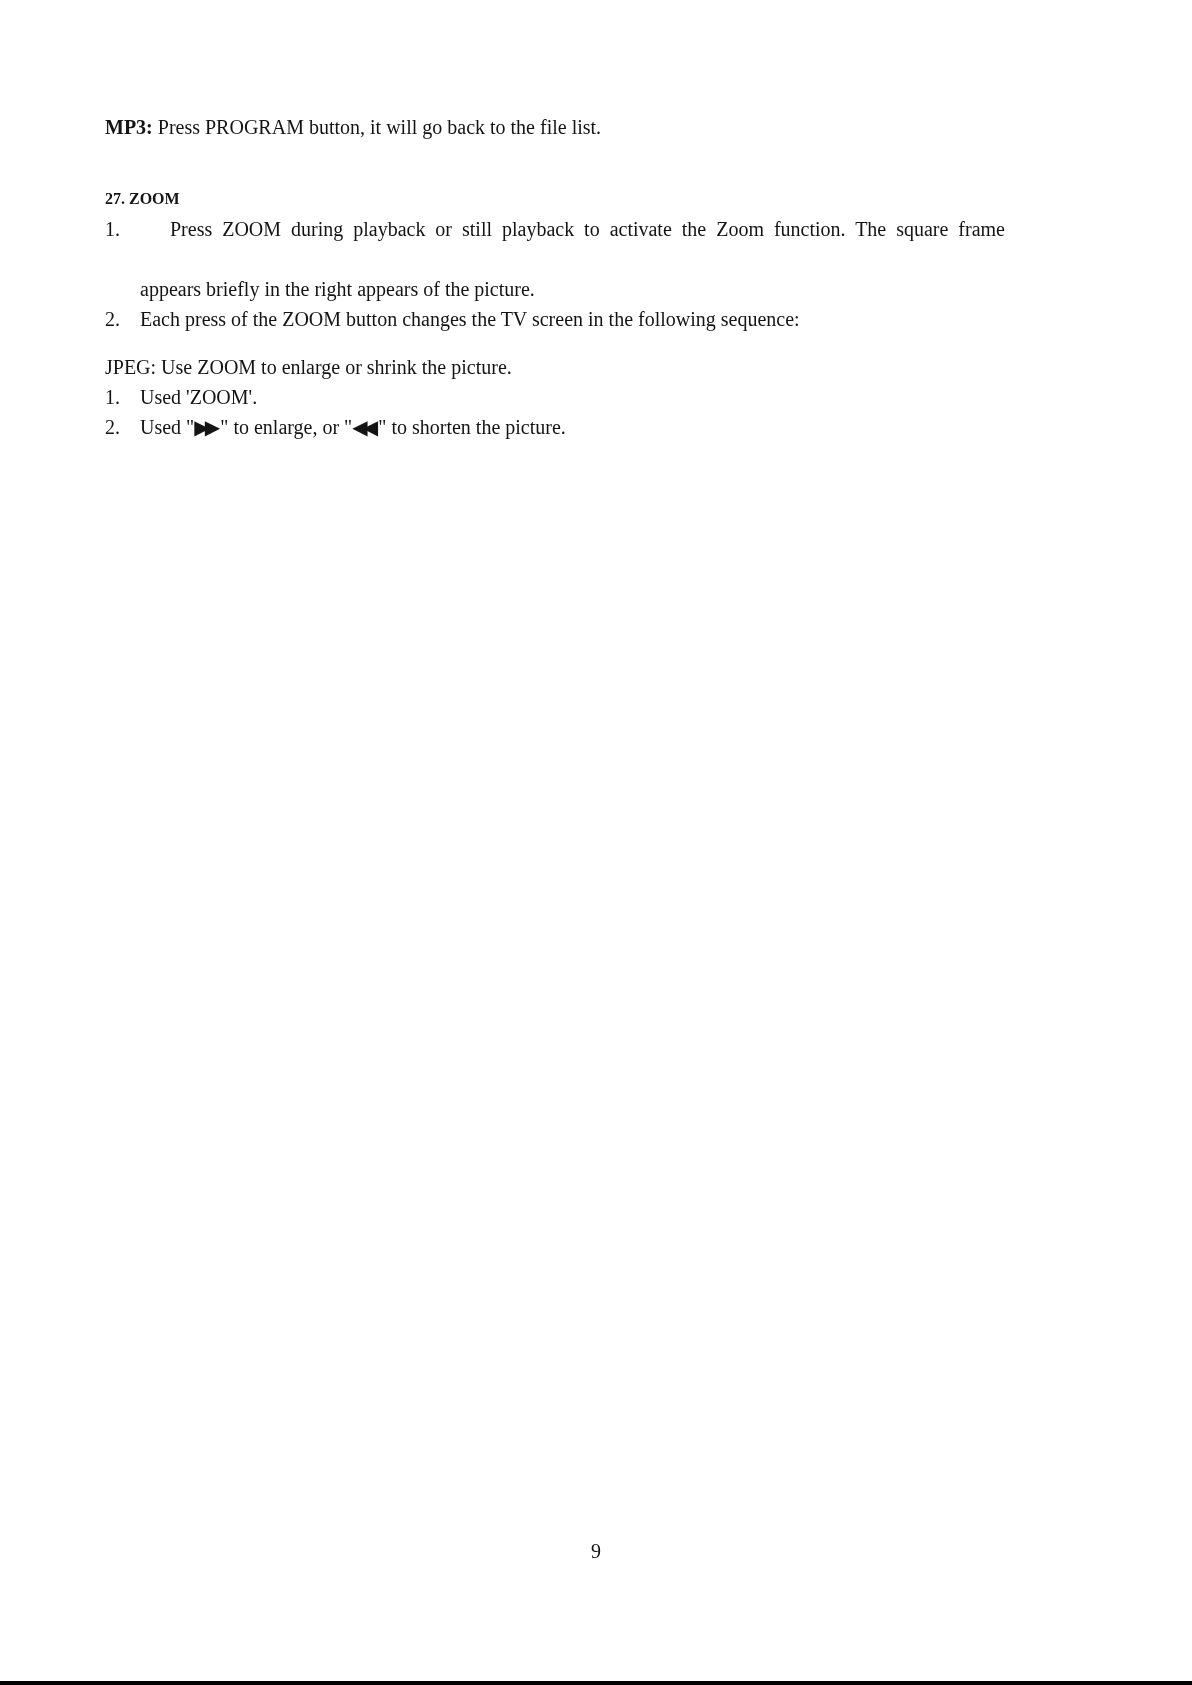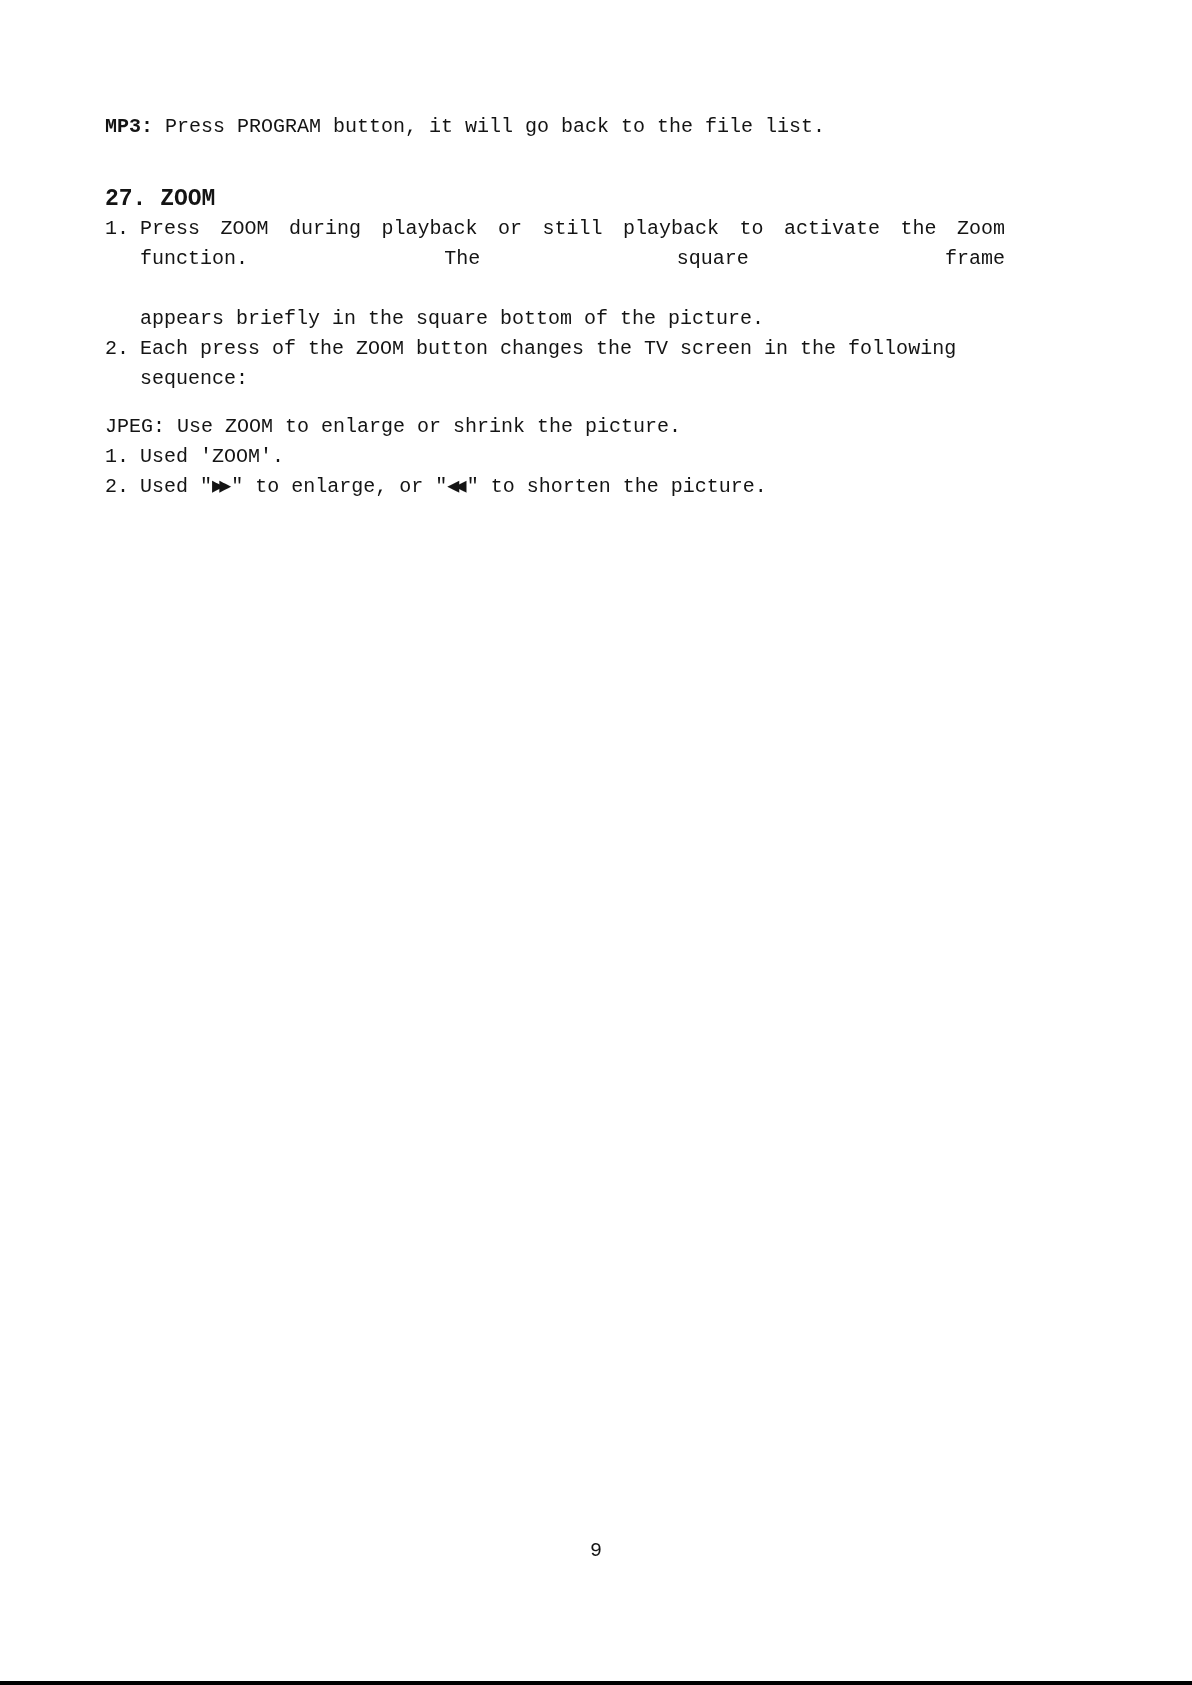--- a/index.html
+++ b/index.html
@@ -6,44 +6,44 @@
     margin: 0;
     padding: 0;
     background: #ffffff;
   }
   .page {
     position: relative;
     width: 1192px;
     height: 1685px;
     background: #ffffff;
     overflow: hidden;
-    font-family: Liberation Mono, monospace;
+    font-family: Liberation Serif, serif;
     font-size: 20px;
     line-height: 30px;
     color: #141414;
   }
   .content {
     position: absolute;
     left: 105px;
     top: 112px;
     width: 900px;
   }
   p, h2 { margin: 0; padding: 0; }
   .bold { font-weight: bold; }
   .heading {
     margin-top: 42px;
     font-weight: bold;
-    font-size: 23px;
+    font-size: 16px;
     line-height: 30px;
   }
   .gap-before { margin-top: 18px; }
   .li { display: flex; }
   .li .num { width: 35px; flex: none; }
   .li .body { flex: 1; min-width: 0; }
-  .force-justify { text-align: justify; }
+  .force-justify { text-align: justify; margin-left: 30px; }
   .force-justify::after {
     content: "";
     display: inline-block;
     width: 100%;
     height: 0;
   }
   .tri {
     letter-spacing: -0.24em;
     margin-right: 0.24em;
   }
@@ -73,21 +73,21 @@
   <div class="content">
 
     <p><span class="bold">MP3:</span><span> Press PROGRAM button, it will go back to the file list.</span></p>
 
     <h2 class="heading">27. ZOOM</h2>
 
     <div class="li">
       <span class="num">1.</span>
       <div class="body">
         <div class="force-justify">Press ZOOM during playback or still playback to activate the Zoom function. The square frame</div>
-        <div>appears briefly in the square bottom of the picture.</div>
+        <div>appears briefly in the right appears of the picture.</div>
       </div>
     </div>
 
     <div class="li">
       <span class="num">2.</span>
       <div class="body">Each press of the ZOOM button changes the TV screen in the following sequence:</div>
     </div>
 
 
     <p class="gap-before">JPEG: Use ZOOM to enlarge or shrink the picture.</p>

